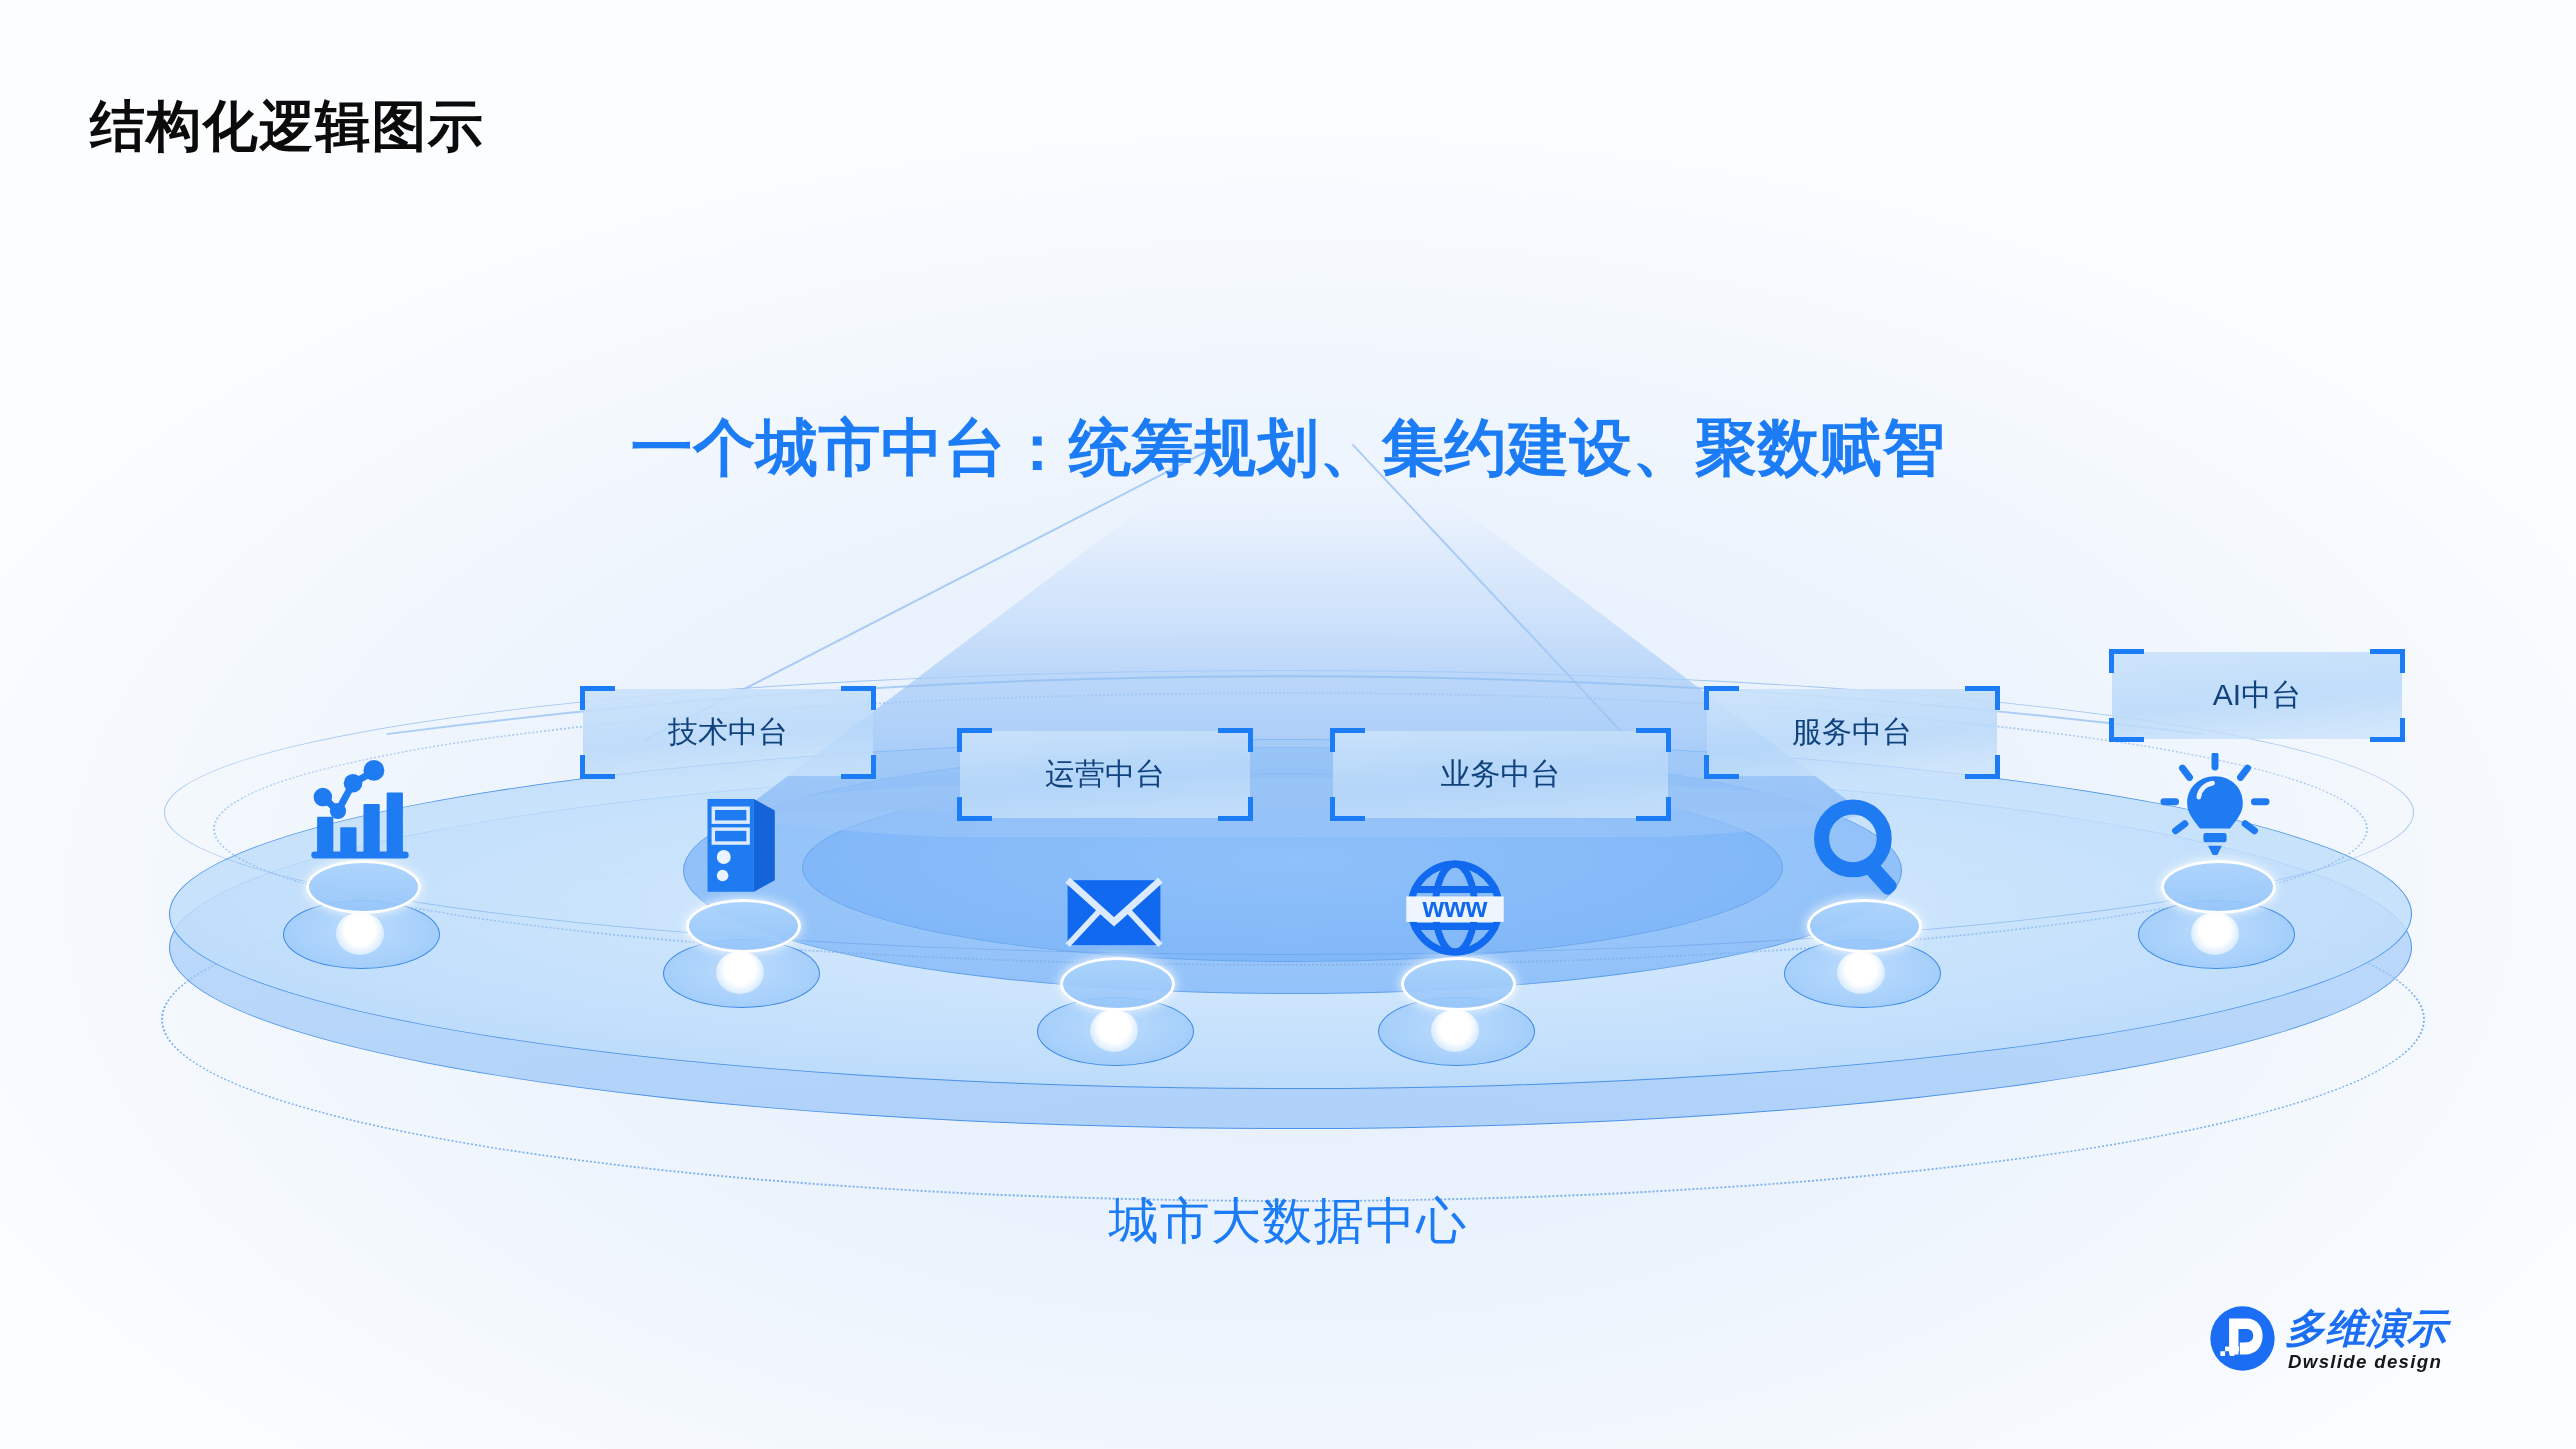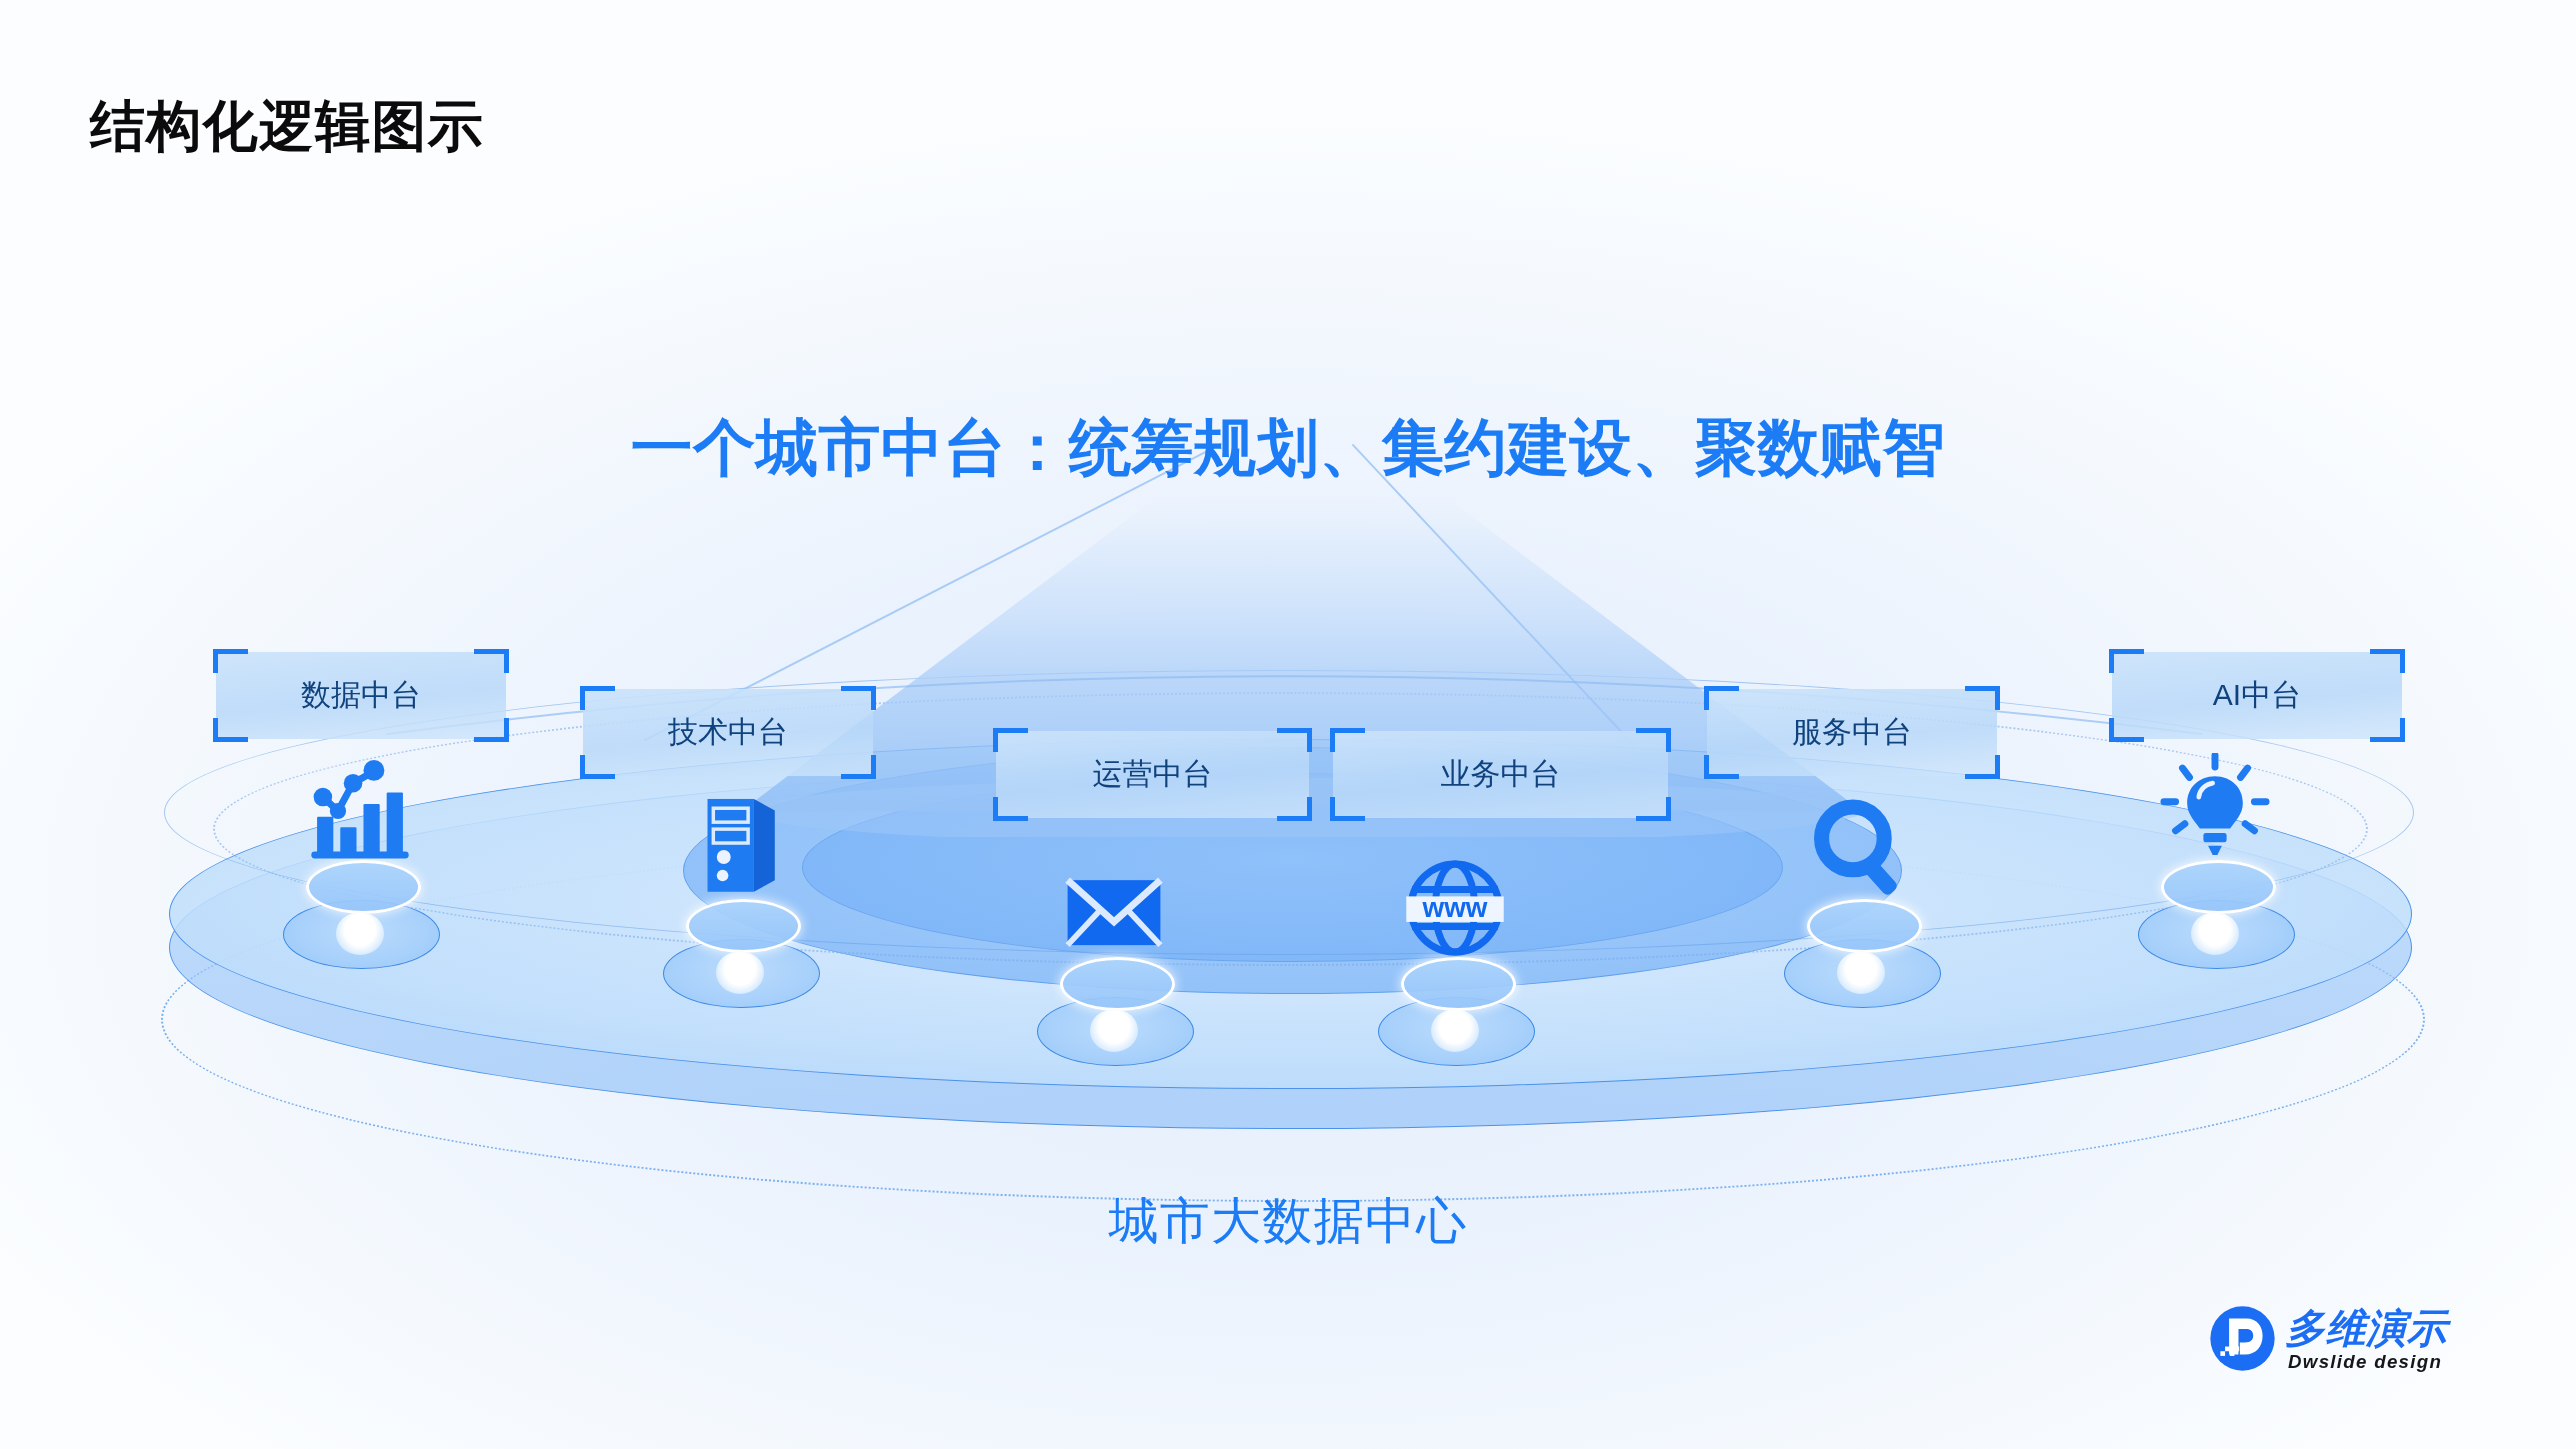--- a/index.html
+++ b/index.html
@@ -387,39 +387,31 @@
         <line x1="22" y1="13" x2="28" y2="21"></line>
         <line x1="78" y1="13" x2="72" y2="21"></line>
         <line x1="6" y1="42" x2="16" y2="42"></line>
         <line x1="84" y1="42" x2="94" y2="42"></line>
         <line x1="16" y1="67" x2="24" y2="61"></line>
         <line x1="84" y1="67" x2="76" y2="61"></line>
       </g>
     </svg>
   </div>
 
-  <div class="label-card" style="left:216px; top:652px; width:290px; height:87px;">
-    <div class="card-bg"></div>
-    <div class="corner c-tl"></div>
-    <div class="corner c-tr"></div>
-    <div class="corner c-bl"></div>
-    <div class="corner c-br"></div>
-    <div class="card-text">数据中台</div>
-  </div>
 
   <div class="label-card" style="left:583px; top:689px; width:290px; height:87px;">
     <div class="card-bg"></div>
     <div class="corner c-tl"></div>
     <div class="corner c-tr"></div>
     <div class="corner c-bl"></div>
     <div class="corner c-br"></div>
     <div class="card-text">技术中台</div>
   </div>
 
-  <div class="label-card" style="left:960px; top:731px; width:313px; height:87px;margin-left:36px;">
+  <div class="label-card" style="left:960px; top:731px; width:290px; height:87px;">
     <div class="card-bg"></div>
     <div class="corner c-tl"></div>
     <div class="corner c-tr"></div>
     <div class="corner c-bl"></div>
     <div class="corner c-br"></div>
     <div class="card-text">运营中台</div>
   </div>
 
   <div class="label-card" style="left:1333px; top:731px; width:290px; height:87px;padding-left:45px;">
     <div class="card-bg"></div>

